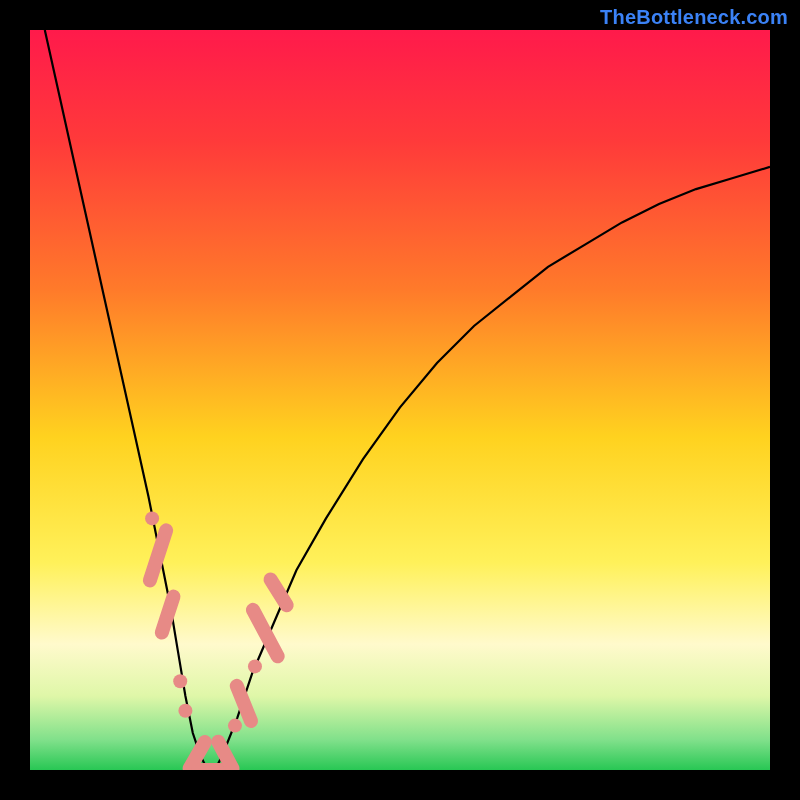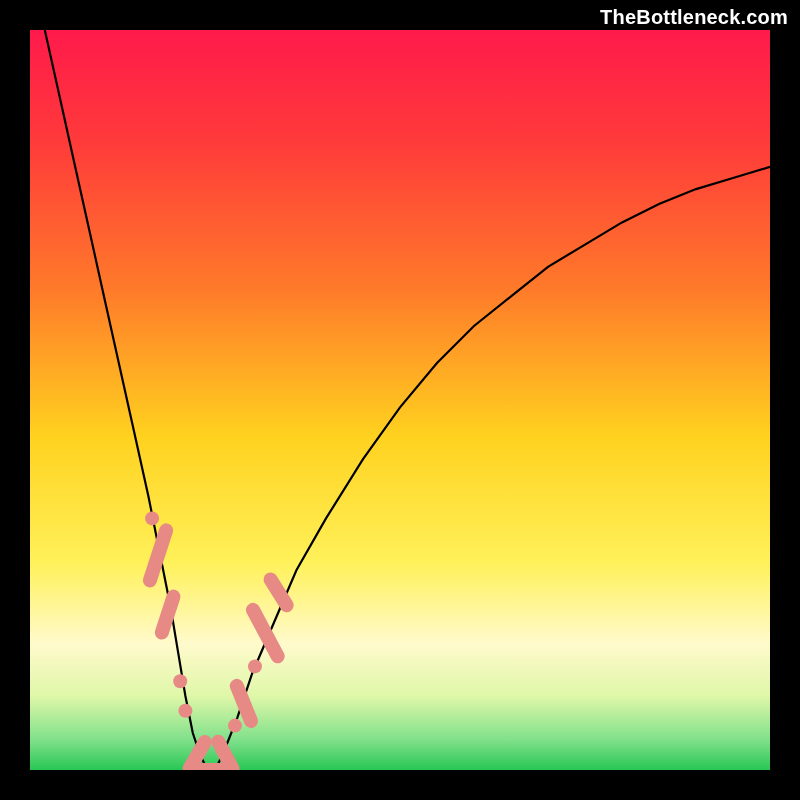--- a/index.html
+++ b/index.html
@@ -36,21 +36,21 @@
     height: 100%;
   }
   .curves-layer {
     position: absolute;
     inset: 0;
   }
   .watermark {
     position: absolute;
     top: 6px;
     right: 12px;
-    color: #ffffff;
+    color: #3b82f6;
     font-size: 20px;
     font-weight: 600;
     letter-spacing: 0.2px;
     user-select: none;
   }
 </style>
 </head>
 <body>
 
 <div class="frame">

